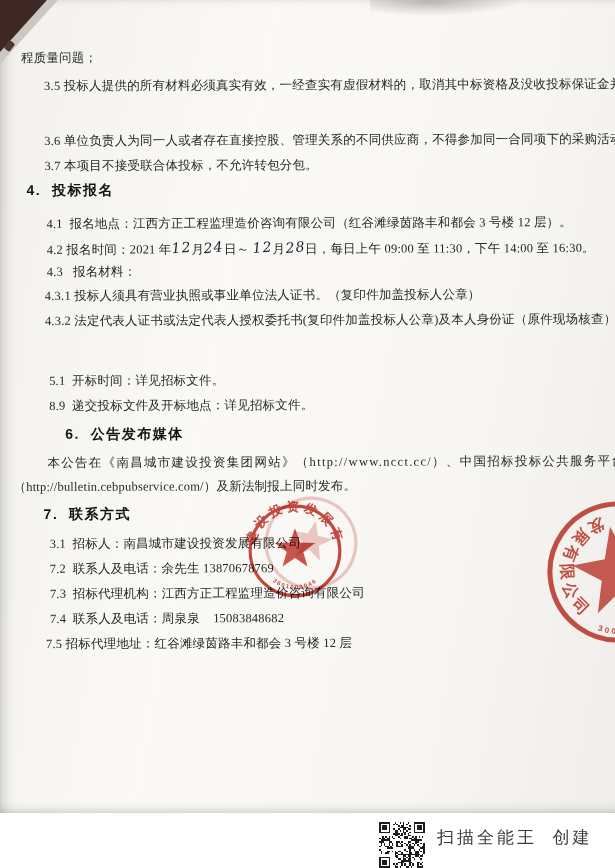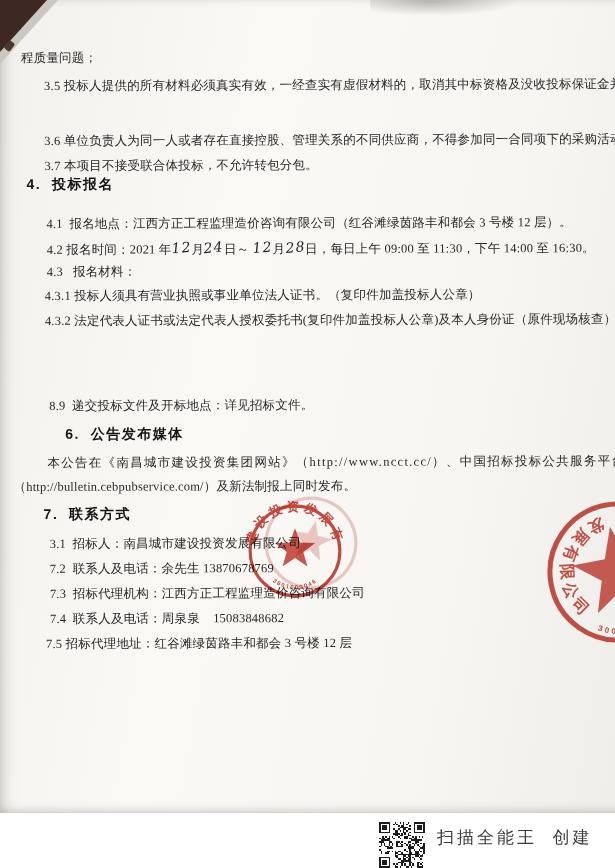--- a/index.html
+++ b/index.html
@@ -83,27 +83,28 @@
   <div class="corner-fold"></div>
   <div class="speck"></div>
   <div class="smudge"></div>
 
   <div class="text-layer">
     <div class="line" style="left:21px;top:50px;">程质量问题；</div>
     <div class="line" style="left:44px;top:78px;">3.5 投标人提供的所有材料必须真实有效，一经查实有虚假材料的，取消其中标资格及没收投标保证金并</div>
     <div class="line" style="left:44px;top:133px;">3.6 单位负责人为同一人或者存在直接控股、管理关系的不同供应商，不得参加同一合同项下的采购活动。</div>
     <div class="line" style="left:44px;top:158px;">3.7 本项目不接受联合体投标，不允许转包分包。</div>
 
-    <div class="line head" style="left:26px;top:176px;">4.  投标报名</div>
+    <div class="line head" style="left:26px;top:182px;">4.  投标报名</div>
     <div class="line" style="left:46px;top:216px;">4.1  报名地点：江西方正工程监理造价咨询有限公司（红谷滩绿茵路丰和都会 3 号楼 12 层）。</div>
     <div class="line" style="left:46px;top:241px;"><span class="seg-print">4.2 报名时间：2021 年</span><span class="seg-hand">12</span><span class="seg-print">月</span><span class="seg-hand">24</span><span class="seg-print">日～ </span><span class="seg-hand">12</span><span class="seg-print">月</span><span class="seg-hand">28</span><span class="seg-print">日，每日上午 09:00 至 11:30，下午 14:00 至 16:30。</span></div>
     <div class="line" style="left:46px;top:264px;">4.3   报名材料：</div>
     <div class="line" style="left:44px;top:288px;">4.3.1 投标人须具有营业执照或事业单位法人证书。（复印件加盖投标人公章）</div>
     <div class="line" style="left:44px;top:313px;">4.3.2 法定代表人证书或法定代表人授权委托书(复印件加盖投标人公章)及本人身份证（原件现场核查）。</div>
 
+    <div class="line" style="left:48px;top:373px;">5.1  开标时间：详见招标文件。</div>
     <div class="line" style="left:48px;top:398px;">8.9  递交投标文件及开标地点：详见招标文件。</div>
 
     <div class="line head" style="left:30px;top:426px;margin-left:34px;">6.  公告发布媒体</div>
     <div class="line" style="left:46px;top:455px;letter-spacing:1.3px;">本公告在《南昌城市建设投资集团网站》（http://www.ncct.cc/）、中国招标投标公共服务平台</div>
     <div class="line" style="left:12px;top:479px;">（http://bulletin.cebpubservice.com/）及新法制报上同时发布。</div>
 
     <div class="line head" style="left:42px;top:506px;">7.  联系方式</div>
     <div class="line" style="left:48px;top:536px;">3.1  招标人：南昌城市建设投资发展有限公司</div>
     <div class="line" style="left:48px;top:561px;">7.2  联系人及电话：余先生 13870678769</div>
     <div class="line" style="left:48px;top:586px;">7.3  招标代理机构：江西方正工程监理造价咨询有限公司</div>

